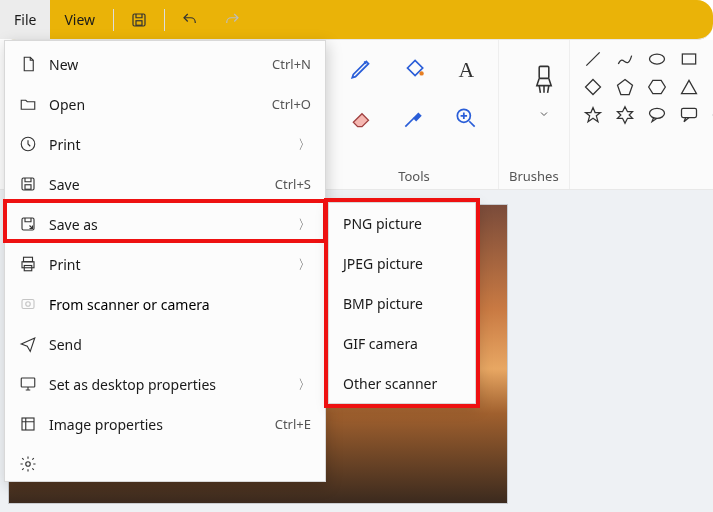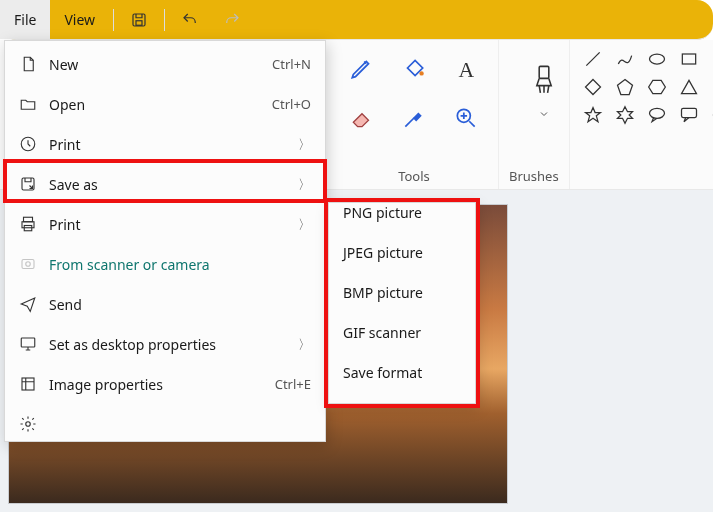--- a/index.html
+++ b/index.html
@@ -99,33 +99,33 @@
   }
   .dd-row {
     display: flex; align-items: center;
     height: 40px; padding: 6px 14px 0 10px;
   }
   .dd-row.highlight { outline: 4px solid #e11; outline-offset: -2px; }
   .dd-row .dd-icon { width: 26px; display:flex; align-items:center; justify-content:center; }
   .dd-row .dd-label { flex: 1; padding-left: 8px; }
   .dd-row .dd-accel { color: #555; font-size: 13px; }
   .dd-row .dd-arrow { color: #555; font-size: 13px; }
-  .dd-row.disabled { color: #0f766e; }
+  .dd-row.disabled { color: #000000; }
   .dd-row.disabled svg { stroke:#c5c5c5; }
   .submenu {
     position: absolute; top: 202px; left: 328px;
     width: 148px;
     background: #fcfcfc;
     border: 1px solid #d8d8d8;
     box-shadow: 2px 4px 14px rgba(0,0,0,.18);
     outline: 4px solid #e11; outline-offset: 0;
     z-index: 11;
   }
   .submenu .sm-row {
-    height: 40px; display:flex; padding: 0 14px;
+    height: 40px; display:flex; align-items:center; padding: 0 14px;
   }
   svg { display:block; }
 </style>
 </head>
 <body>
 
 <div class="menubar">
   <div class="mitem active">
       <span>File</span>
     </div>
@@ -323,20 +323,31 @@
   <div class="dd-row">
     <span class="dd-icon">
         <svg width="18" height="18" viewBox="0 0 24 24" fill="none" stroke="#333" stroke-width="1.5">
           <circle cx="12" cy="12" r="9"></circle>
           <path d="M12 7v5l3 3"></path>
         </svg>
       </span>
     <span class="dd-label">Print</span>
     <span class="dd-arrow">〉</span>
   </div>
+  <div class="dd-row">
+    <span class="dd-icon">
+        <svg width="18" height="18" viewBox="0 0 24 24" fill="none" stroke="#333" stroke-width="1.5">
+          <rect x="4" y="4" width="16" height="16" rx="2"></rect>
+          <path d="M8 4v5h8V4"></path>
+          <rect x="8" y="13" width="8" height="6"></rect>
+        </svg>
+      </span>
+    <span class="dd-label">Save</span>
+    <span class="dd-accel">Ctrl+S</span>
+  </div>
   <div class="dd-row highlight">
     <span class="dd-icon">
         <svg width="18" height="18" viewBox="0 0 24 24" fill="none" stroke="#333" stroke-width="1.5">
           <rect x="4" y="4" width="16" height="16" rx="2"></rect>
           <path d="M8 4v5h8V4"></path>
           <path d="M14 14l4 4M18 14v4h-4"></path>
         </svg>
       </span>
     <span class="dd-label">Save as</span>
     <span class="dd-arrow">〉</span>
@@ -403,18 +414,18 @@
   <div class="sm-row">
       <span>PNG picture</span>
     </div>
   <div class="sm-row">
       <span>JPEG picture</span>
     </div>
   <div class="sm-row">
       <span>BMP picture</span>
     </div>
   <div class="sm-row">
-      <span>GIF scanner</span>
+      <span>GIF camera</span>
     </div>
   <div class="sm-row">
-      <span>Save format</span>
+      <span>Other scanner</span>
     </div>
 </div>
 
 </body></html>

